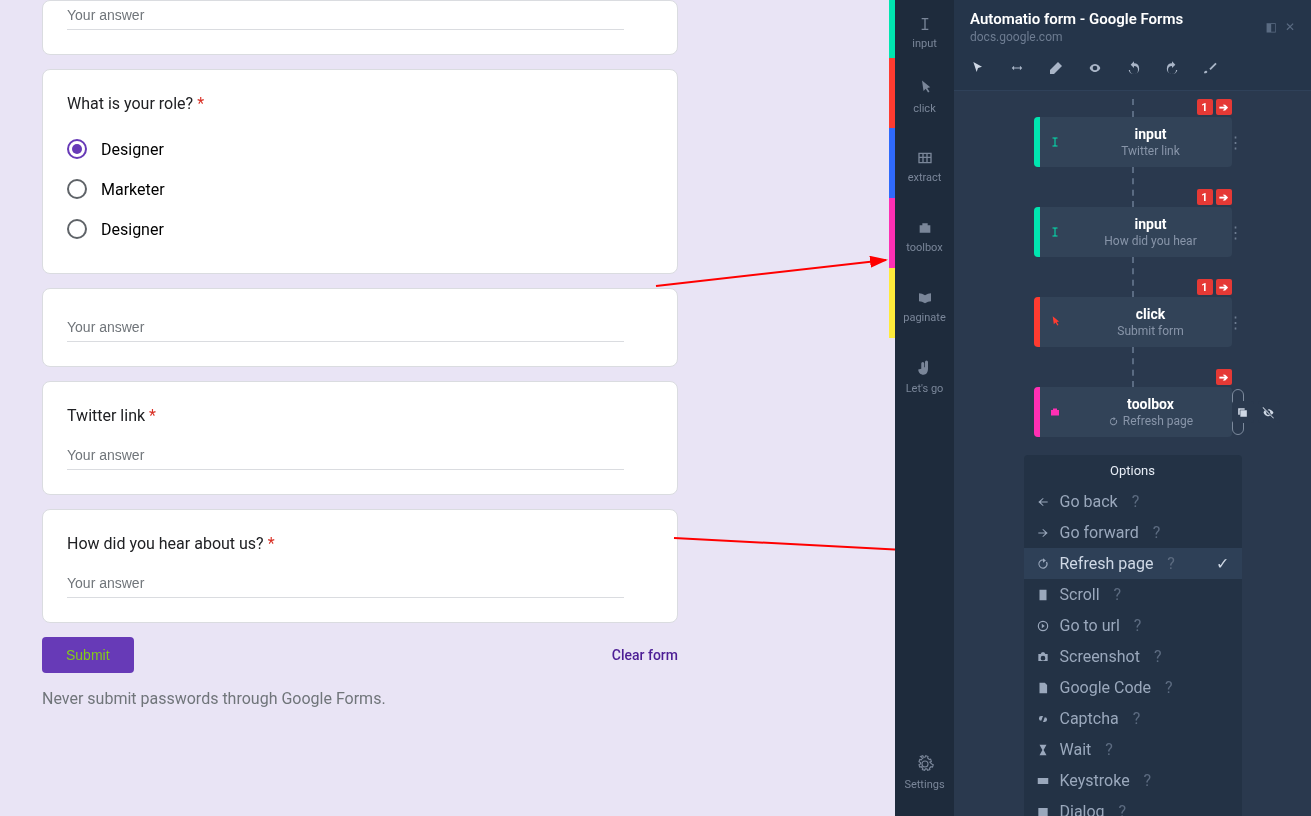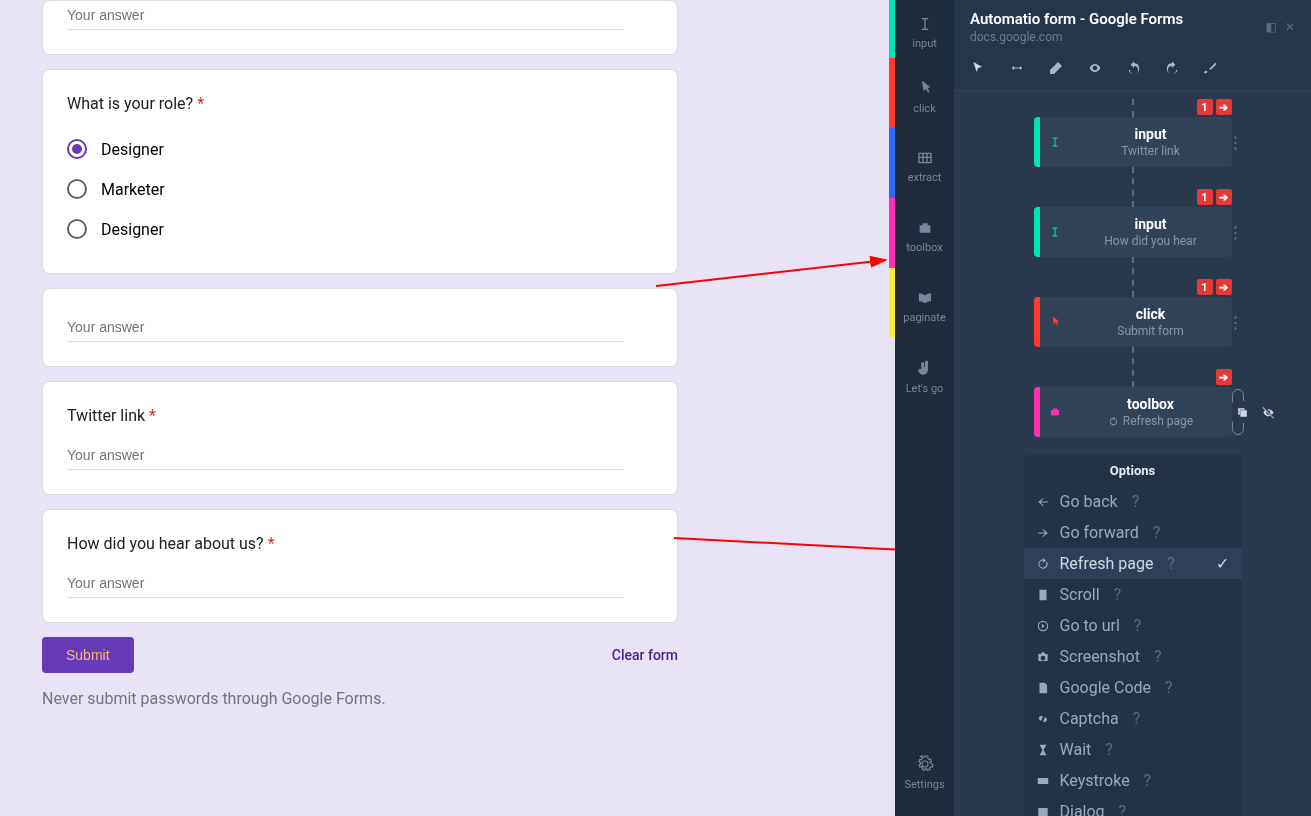--- a/index.html
+++ b/index.html
@@ -8,21 +8,21 @@
 .card { background: #fff; border-radius: 8px; margin: 0 42px 14px 42px; padding: 24px 24px 24px 24px; border: 1px solid #dadce0; }
 .card .q { color: #202124; font-size: 16px; margin-bottom: 16px; }
 .req { color: #d93025; }
 .answer-input { width: 95%; border: none; border-bottom: 1px solid #dadce0; font-size: 14px; padding: 6px 0; color: #1d4ed8; outline: none; }
 .answer-input::placeholder { color: #70757a; }
 .radio-row { display: flex; align-items: center; gap: 14px; padding: 10px 0; cursor: pointer; }
 .radio { width: 20px; height: 20px; border: 2px solid #5f6368; border-radius: 50%; display: inline-flex; align-items: center; justify-content: center; }
 .radio.sel { border-color: #673ab7; }
 .radio.sel::after { content: ""; width: 10px; height: 10px; background: #673ab7; border-radius: 50%; }
 .form-footer { display: flex; align-items: center; margin: 0 42px; gap: 20px; }
-.submit-btn { background: #673ab7; color: #fdba74; border: none; border-radius: 4px; padding: 10px 24px; font-size: 14px; cursor: pointer; font-weight: 500; }
+.submit-btn { background: #673ab7; color: #84cc16; border: none; border-radius: 4px; padding: 10px 24px; font-size: 14px; cursor: pointer; font-weight: 500; }
 .clear-link { margin-left: auto; color: #4c1d95; font-size: 14px; cursor: pointer; font-weight: 500; }
 .disclaimer { margin: 16px 42px; font-size: 16px; color: #70757a; }
 
 
 .panel { position: absolute; right: 0; top: 0; width: 416px; height: 816px; background: #1f2b3a; display: flex; }
 .tabstrip { width: 59px; background: #1e2b3c; display: flex; flex-direction: column; align-items: center; padding-top: 4px; position: relative; }
 .tabstrip .accent-edge { position:absolute; left:-6px; width:6px; }
 .tab-item { width: 59px; height: 70px; display: flex; flex-direction: column; align-items: center; justify-content: center; color: #7a8699; font-size: 11px; gap: 5px; cursor: pointer; position:relative; }
 .tab-item svg { fill: #7a8699; }
 .settings-tab { margin-top: auto; margin-bottom: 8px; }
@@ -51,21 +51,21 @@
 .node .badges { position:absolute; top:-18px; right:0; display:flex; gap:3px; }
 .badge { background:#e53935; color:#fff; font-size:11px; font-weight:700; width:16px; height:16px; display:flex; align-items:center; justify-content:center; border-radius:2px; }
 .node .kebab { position:absolute; right:-12px; top:50%; transform:translateY(-50%); color:#6d7c91; font-size:16px; cursor:pointer; }
 .node.sel .kebab-box { position:absolute; right:-12px; top:2px; bottom:2px; width:12px; border:1px solid #7d8b9e; border-radius:6px; display:flex; align-items:center; justify-content:center; color:#6d7c91; font-size:14px; }
 .node.sel { outline: 0px; }
 .sel-side { position:absolute; right:-48px; top:50%; transform:translateY(-50%); display:flex; gap:4px; }
 .sel-side span { background:#2a394e; color:#cfd8e5; width:22px; height:22px; display:flex; align-items:center; justify-content:center; border-radius:3px; cursor:pointer; }
 .accent.in { background:#00e5b0; } .accent.cl { background:#ff3b30; } .accent.tb { background:#ff2fb3; }
 
 .options-box { margin: 18px auto 10px; width: 218px; background: #233245; border-radius: 4px; }
-.options-title { text-align:center; color:#e6ecf5; font-size:13px; padding:8px 0; font-weight:700; }
+.options-title { text-align:center; color:#e6ecf5; font-size:13px; padding:8px 0; font-weight:400; }
 .opt-row { display:flex; align-items:center; gap:10px; padding:6px 12px; color:#9aa8bc; font-size:16px; cursor:pointer; }
 .opt-row.sel { background:#2e4057; color:#cfd8e5; }
 .opt-row .chk { margin-left:auto; color:#cfd8e5; }
 .opt-row svg { width:14px; height:14px; fill:#9aa8bc; flex-shrink:0; }
 .opt-row .qm { margin-left:4px; color:#5c6b80; }
 
 
 .arrow-svg{position:absolute;pointer-events:none;}
 
 </style>

